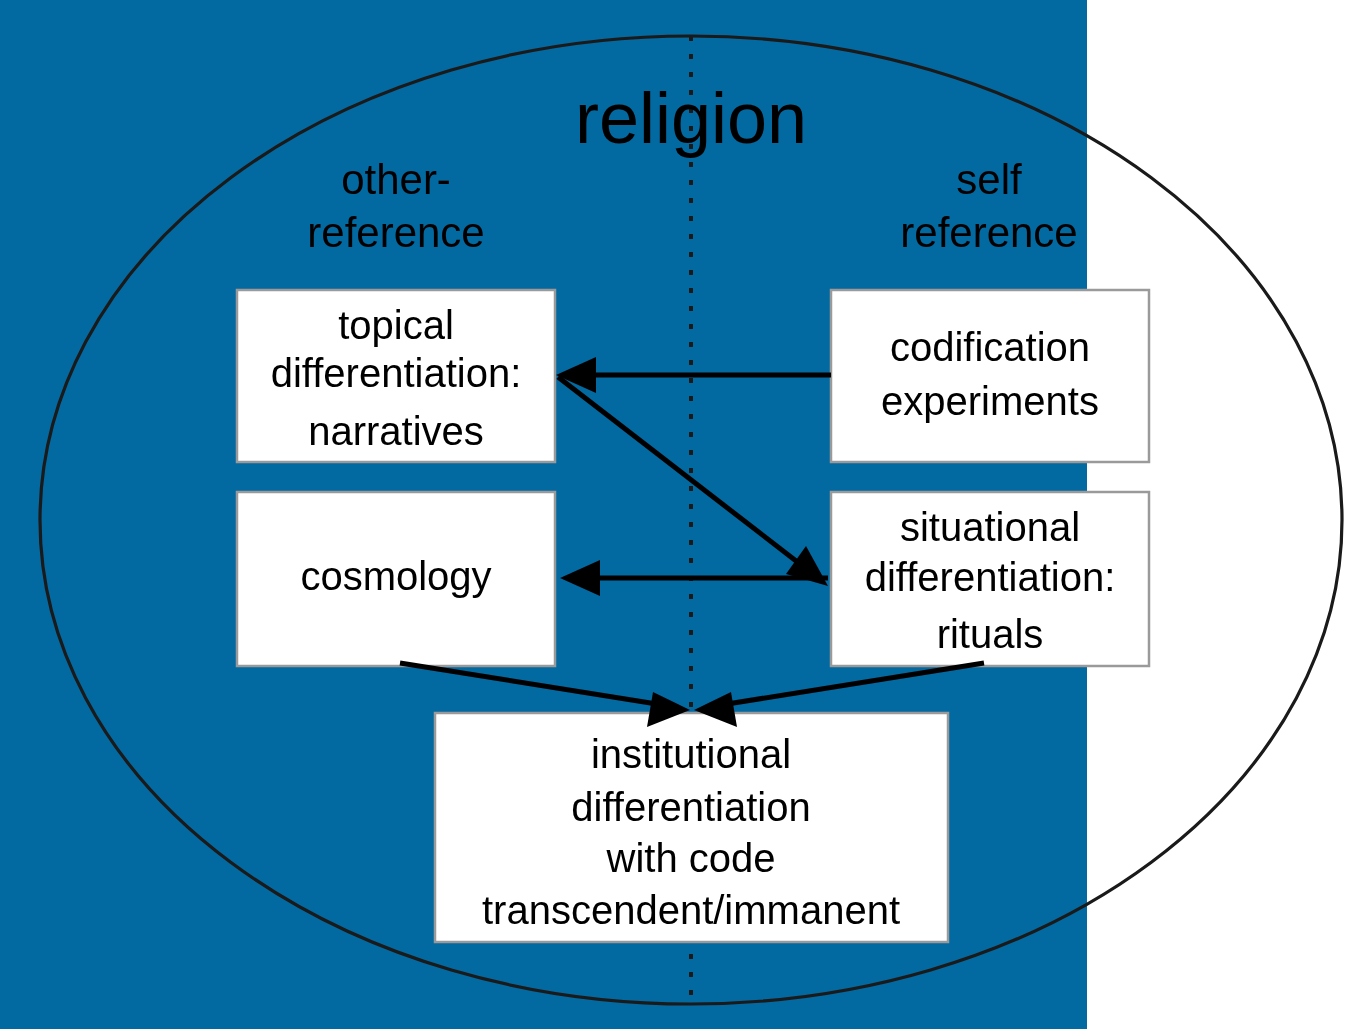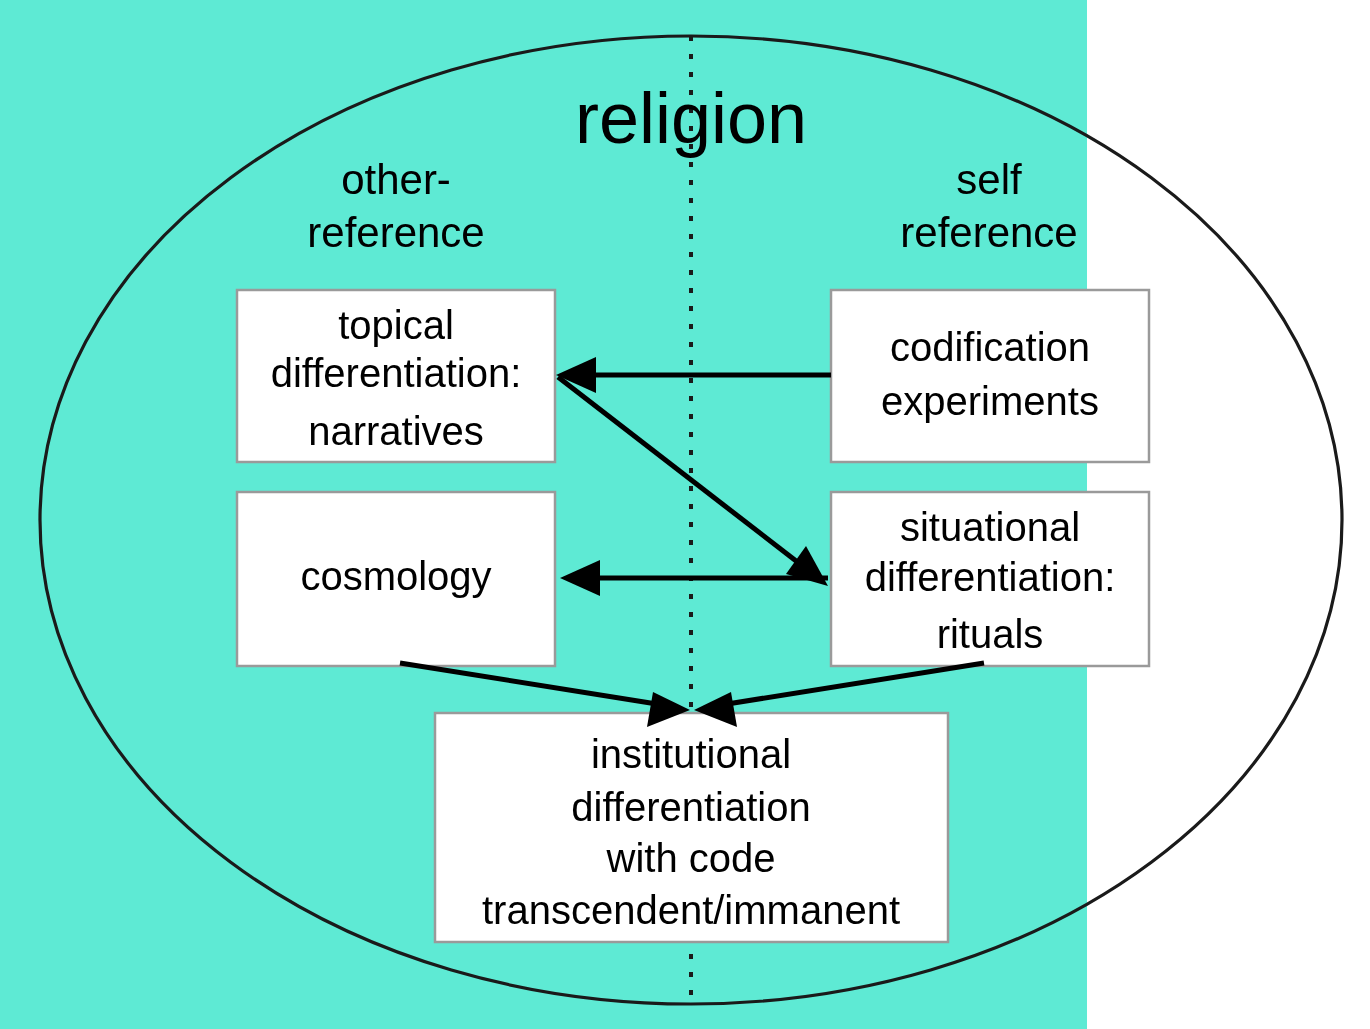--- a/index.html
+++ b/index.html
@@ -10,21 +10,21 @@
   body {
     width: 1370px;
     height: 1029px;
     font-family: "Liberation Sans", sans-serif;
     overflow: hidden;
   }
   #diagram-root {
     position: relative;
     width: 1087px;
     height: 1029px;
-    background: #5eead4;
+    background: #0369a1;
   }
   svg.canvas {
     position: absolute;
     top: 0;
     left: 0;
     width: 1370px;
     height: 1029px;
   }
   .boundary-ellipse {
     fill: none;

